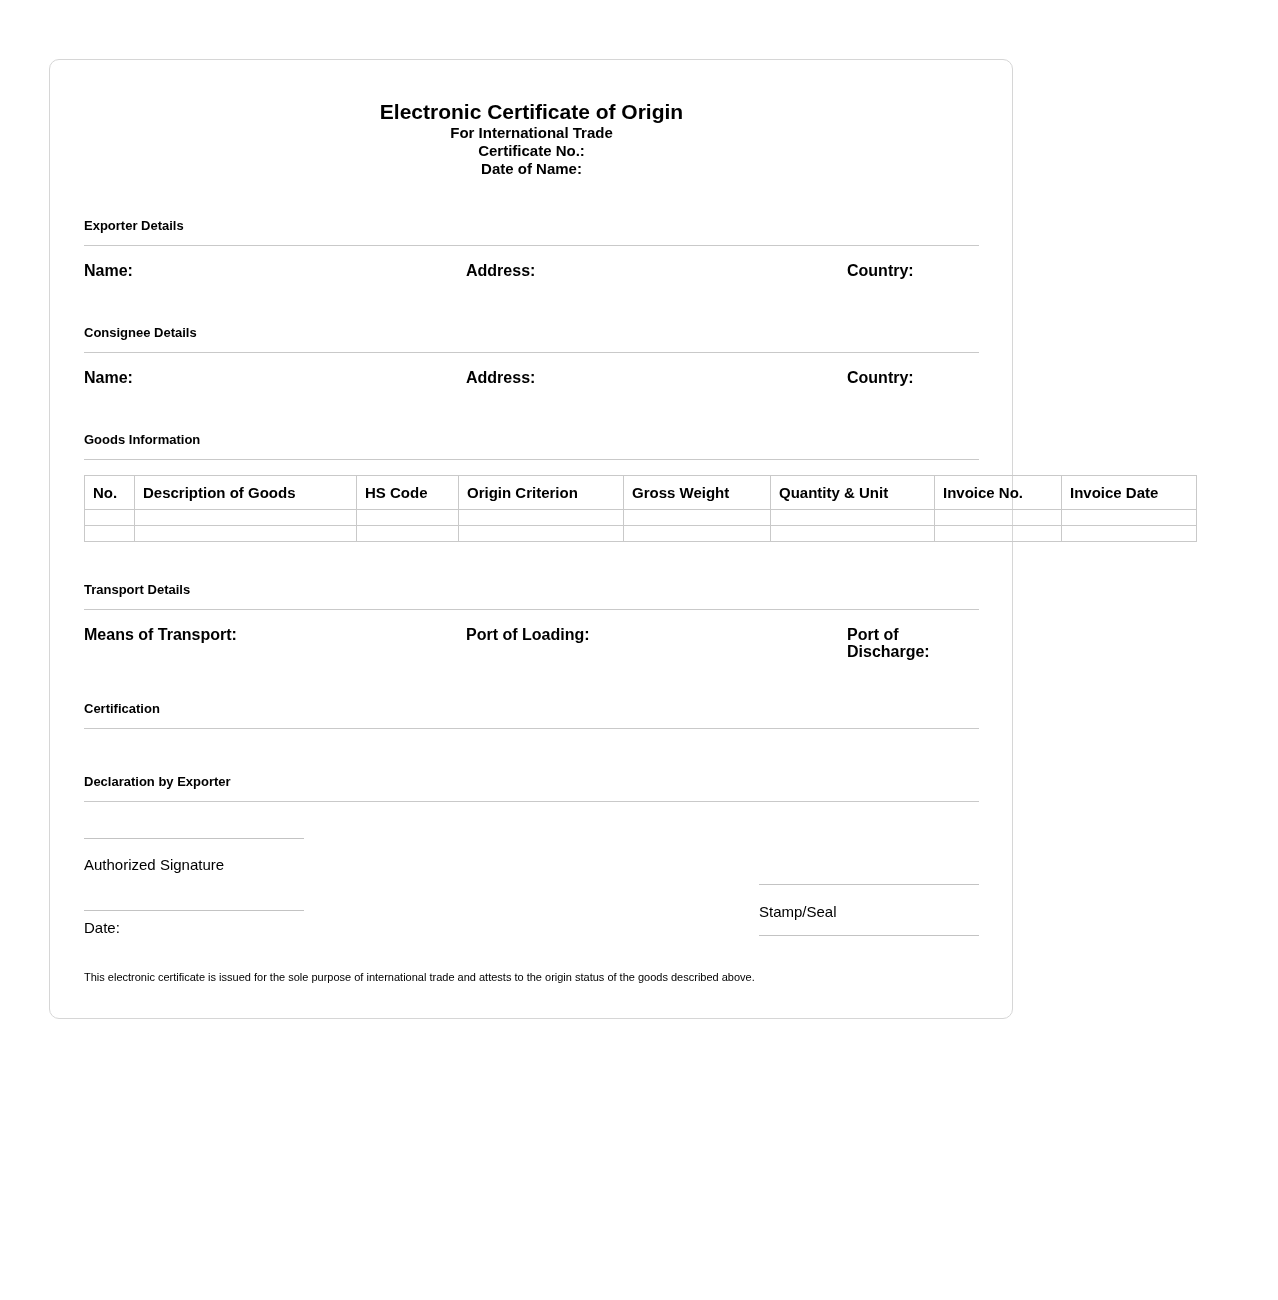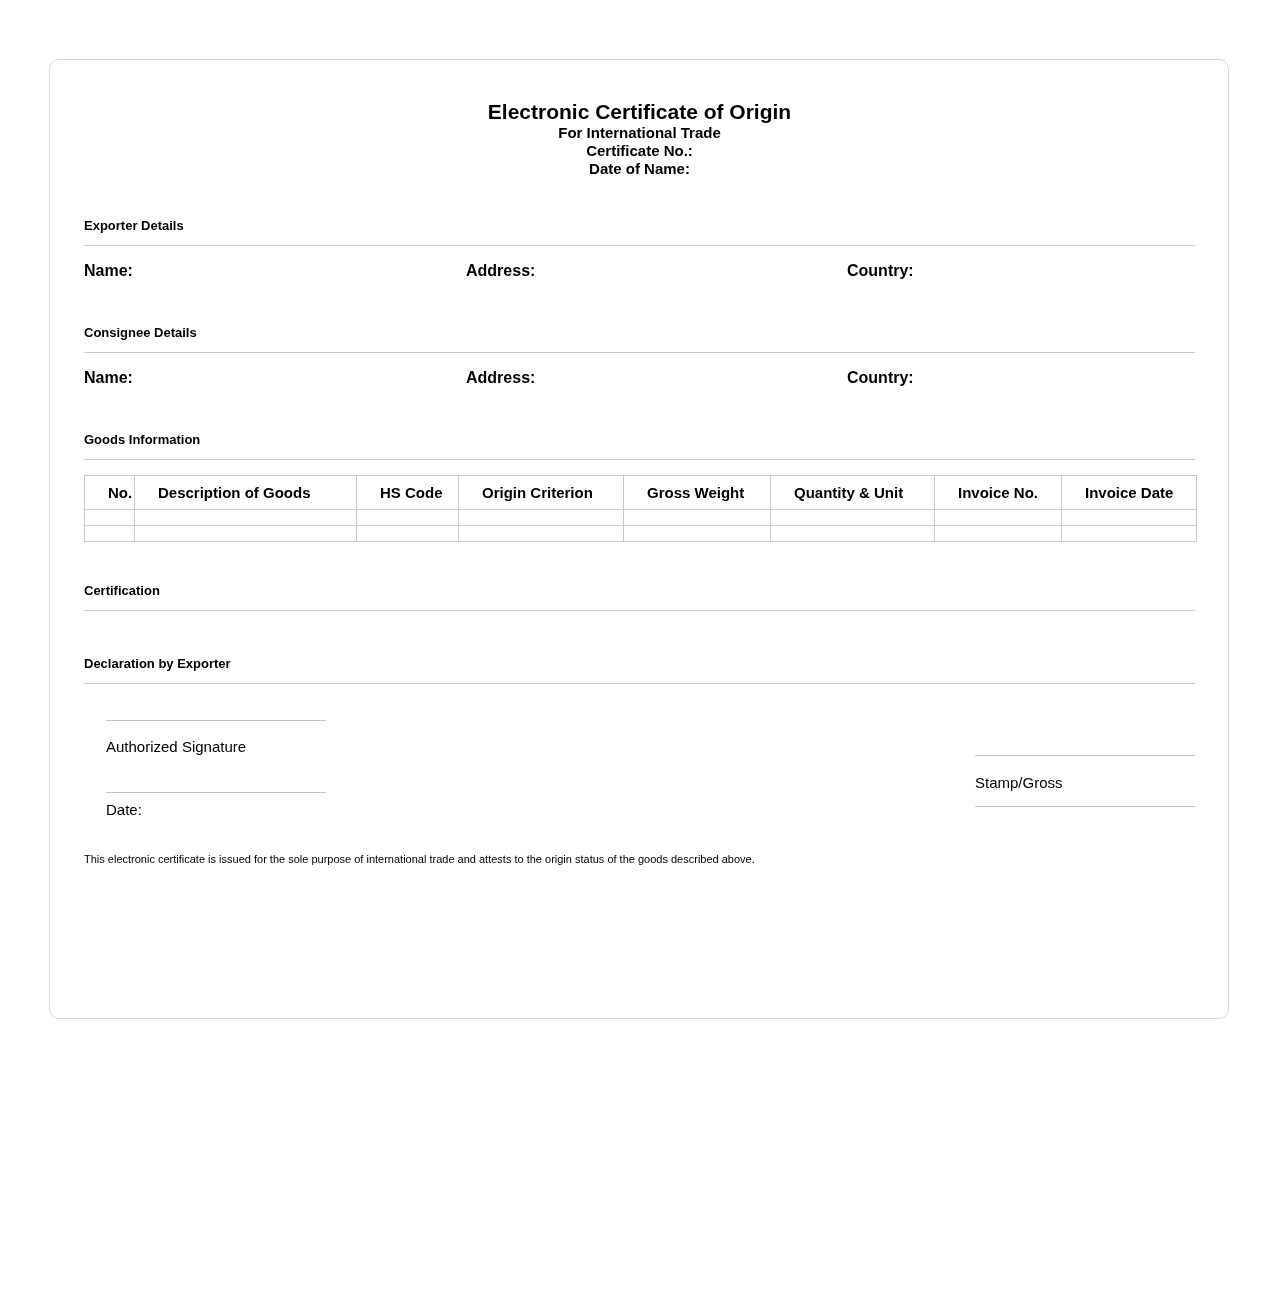--- a/index.html
+++ b/index.html
@@ -10,21 +10,21 @@
     width: 1278px;
     height: 1300px;
     font-family: "Liberation Sans", sans-serif;
     color: #000000;
   }
   .page { position: relative; width: 1278px; height: 1300px; }
   .card {
     position: absolute;
     left: 49px;
     top: 59px;
-    width: 1180px;
+    width: 964px;
     height: 960px;
     border: 1px solid #d6d6d6;
     border-radius: 10px;
     background: #ffffff;
     padding: 40px 33px 0 34px;
   }
   
   .doc-header { text-align: center; }
   .doc-title {
     font-size: 21px;
@@ -67,36 +67,35 @@
     width: 100%;
     border-collapse: collapse;
     table-layout: fixed;
     margin-top: 15px;
   }
   .goods-table th {
     border: 1px solid #c9c9c9;
     font-size: 15px;
     font-weight: bold;
     text-align: left;
-    padding: 8px 23px;
+    padding: 8px 8px;
     overflow: hidden;
     white-space: nowrap;
   }
   .goods-table td {
     border: 1px solid #c9c9c9;
     height: 16px;
     padding: 0;
   }
   
   .sig-row {
     display: flex;
     justify-content: space-between;
-    align-items: center;
+    align-items: flex-end;
     margin-top: 36px;
-    margin-left: 22px;
   }
   .sig-col { width: 220px; }
   .sig-col-right { margin-top: 24px; }
   .sig-line {
     border-top: 1px solid #c3c3c3;
     height: 0;
     width: 100%;
   }
   .sig-label {
     font-size: 15px;
@@ -193,41 +192,50 @@
               <td></td>
             <td></td>
               <td></td>
             <td></td>
               <td></td>
           </tr>
         </tbody>
       </table>
     </div>
 
+    <div>
+      <h2 class="section-heading mt-38">Transport Details</h2>
+      <hr class="rule">
+      <div class="field-row">
+        <span>Means of Transport:</span>
+        <span>Port of Loading:</span>
+        <span>Port of Discharge:</span>
+      </div>
+    </div>
 
     <div>
       <h2 class="section-heading mt-39">Certification</h2>
       <hr class="rule">
     </div>
 
     <div>
       <h2 class="section-heading mt-43">Declaration by Exporter</h2>
       <hr class="rule">
     </div>
 
     <div class="sig-row">
       <div class="sig-col">
         <div class="sig-line"></div>
         <div class="sig-label auth-label">Authorized Signature</div>
         <div class="sig-line date-line"></div>
         <div class="sig-label date-label">Date:</div>
       </div>
       <div class="sig-col sig-col-right">
         <div class="sig-line"></div>
-        <div class="sig-label stamp-label">Stamp/Gross</div>
+        <div class="sig-label stamp-label">Stamp/Seal</div>
         <div class="sig-line stamp-line2"></div>
       </div>
     </div>
 
     <div class="footer-note">This electronic certificate is issued for the sole purpose of international trade and attests to the origin status of the goods described above.</div>
 
   </div>
 </div>
 
 </body></html>

